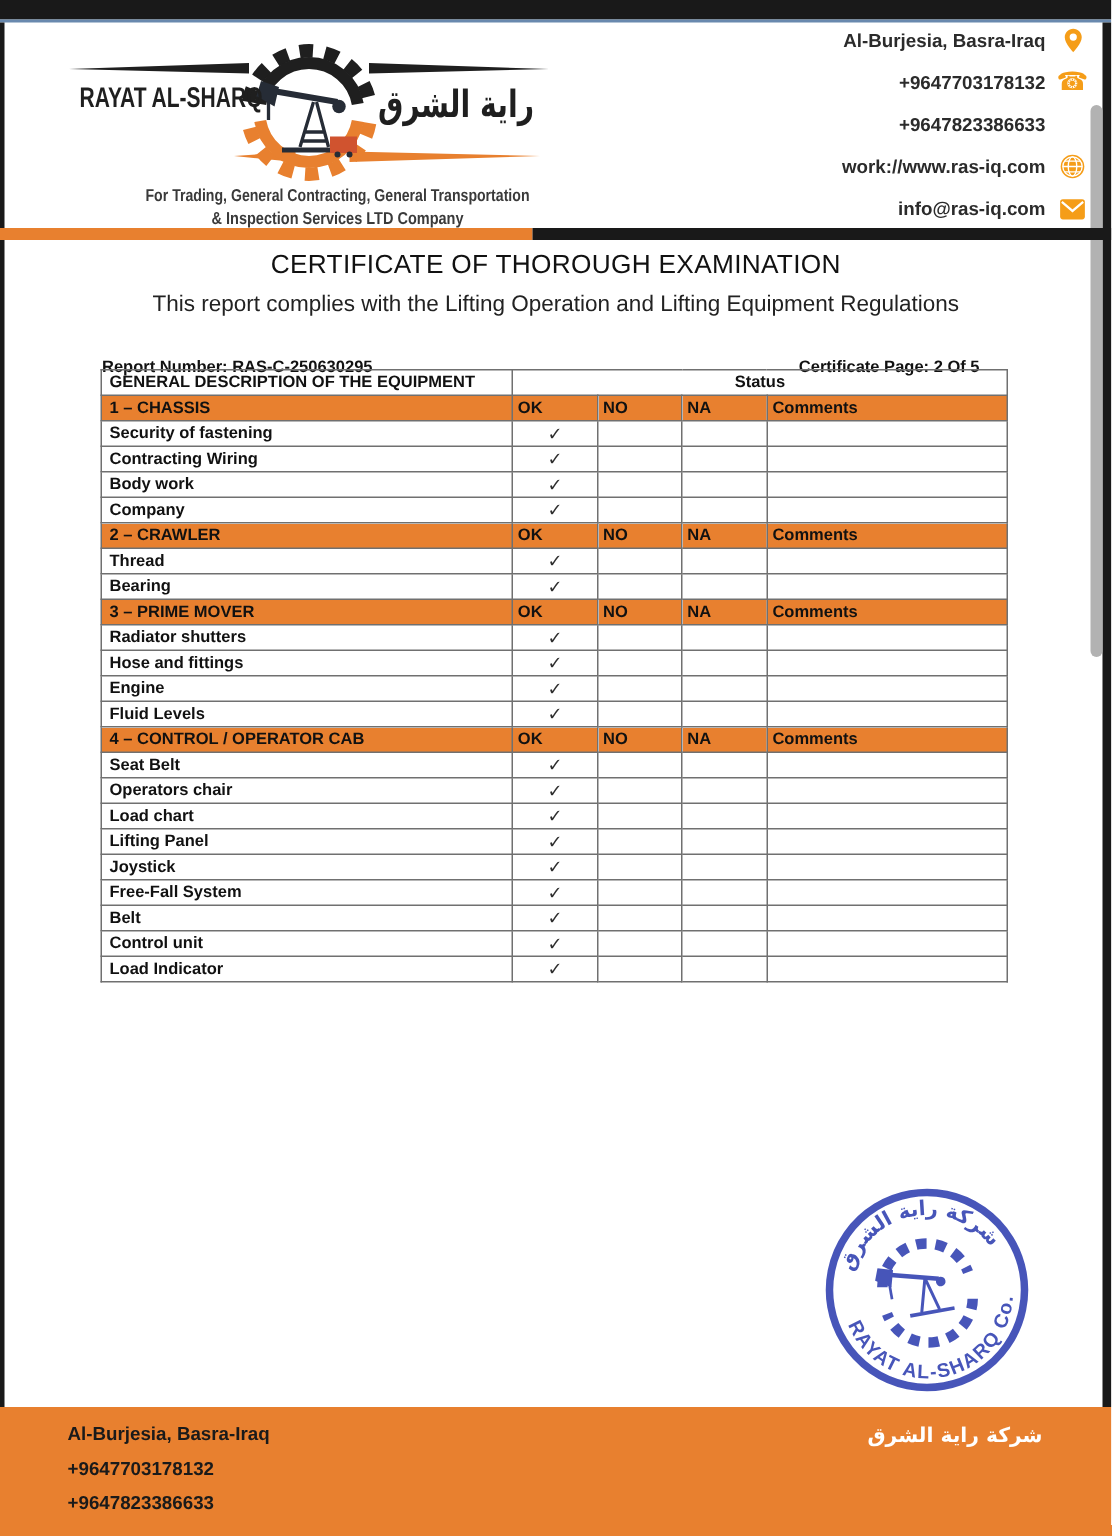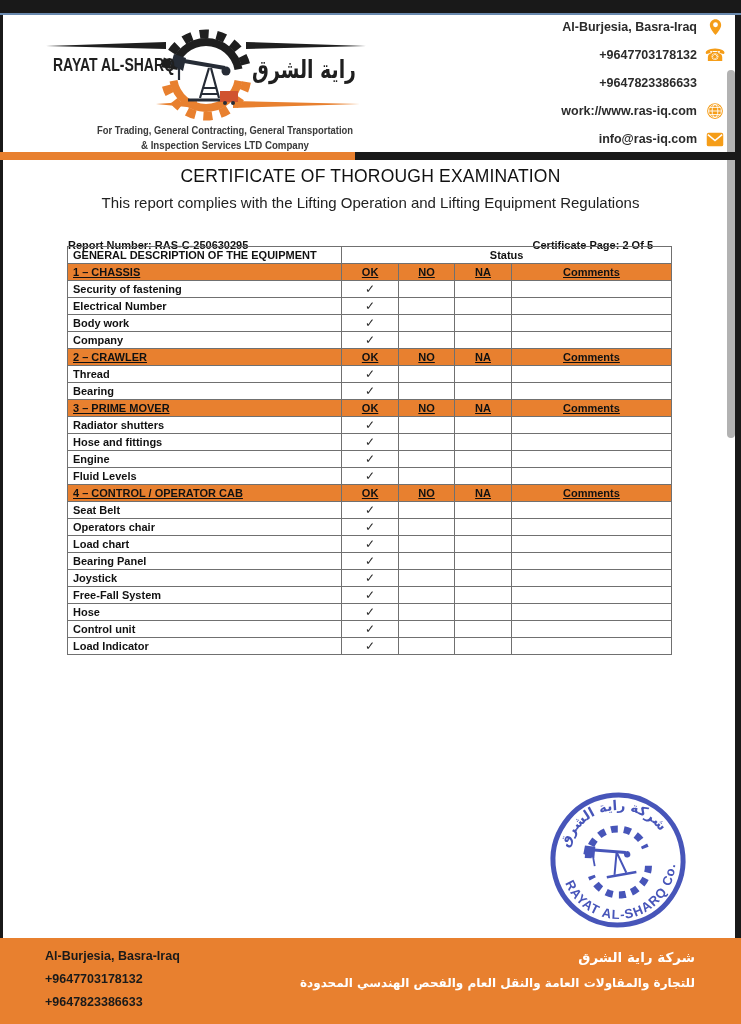--- a/index.html
+++ b/index.html
@@ -35,22 +35,22 @@
         justify-content:space-between;font-size:11px;font-weight:700;color:#111;margin-top:10px;}
   
   .cert-table{position:absolute;left:67px;top:246px;width:605px;border-collapse:collapse;
         font-size:11px;color:#111;table-layout:fixed;border:1px solid #4a4a4a;}
   .cert-table td{border:1px solid #707070;height:15px;padding:0 3px;vertical-align:middle;
         overflow:hidden;white-space:nowrap;}
   .cert-table tr{height:17px;}
   .cert-table .desc{text-align:left;padding-left:5px;font-weight:700;}
   .cert-table .th{font-weight:700;}
   .cert-table .status{text-align:center;}
-  .cert-table .section-row td{background:var(--orange);font-weight:700;text-decoration:underline;}
-  .cert-table .col-h{text-align:center;margin-top:11px;}
+  .cert-table .section-row td{background:var(--orange);font-weight:700;}
+  .cert-table .col-h{text-align:left;margin-top:11px;}
   .cert-table .mark{text-align:center;font-size:12px;color:#2e2e2e;font-weight:400;}
   
   .stamp{position:absolute;left:528px;top:780px;opacity:.92;}
   .stamp .s-stroke{stroke:var(--stamp-blue);fill:none;}
   .stamp text{fill:var(--stamp-blue);font-family:"Liberation Sans",sans-serif;font-weight:bold;}
   .stamp .arabic{font-family:"DejaVu Sans",sans-serif;}
   
   .footer{position:absolute;left:0;top:938px;width:741px;height:86px;background:var(--orange);}
   .f-left{position:absolute;left:45px;top:7px;font-size:12.5px;font-weight:700;color:#1a1a1a;}
   .f-left div{line-height:23px;}
@@ -180,21 +180,21 @@
           <td class="col-h">Comments</td>
         </tr>
         <tr>
           <td class="desc">Security of fastening</td>
           <td class="mark">✓</td>
           <td class="mark"></td>
           <td class="mark"></td>
           <td class="mark"></td>
         </tr>
         <tr>
-          <td class="desc">Electrical Number</td>
+          <td class="desc">Contracting Wiring</td>
           <td class="mark">✓</td>
           <td class="mark"></td>
           <td class="mark"></td>
           <td class="mark"></td>
         </tr>
         <tr>
           <td class="desc">Body work</td>
           <td class="mark">✓</td>
           <td class="mark"></td>
           <td class="mark"></td>
@@ -285,42 +285,42 @@
           <td class="mark"></td>
         </tr>
         <tr>
           <td class="desc">Load chart</td>
           <td class="mark">✓</td>
           <td class="mark"></td>
           <td class="mark"></td>
           <td class="mark"></td>
         </tr>
         <tr>
-          <td class="desc">Bearing Panel</td>
+          <td class="desc">Lifting Panel</td>
           <td class="mark">✓</td>
           <td class="mark"></td>
           <td class="mark"></td>
           <td class="mark"></td>
         </tr>
         <tr>
           <td class="desc">Joystick</td>
           <td class="mark">✓</td>
           <td class="mark"></td>
           <td class="mark"></td>
           <td class="mark"></td>
         </tr>
         <tr>
           <td class="desc">Free-Fall System</td>
           <td class="mark">✓</td>
           <td class="mark"></td>
           <td class="mark"></td>
           <td class="mark"></td>
         </tr>
         <tr>
-          <td class="desc">Hose</td>
+          <td class="desc">Belt</td>
           <td class="mark">✓</td>
           <td class="mark"></td>
           <td class="mark"></td>
           <td class="mark"></td>
         </tr>
         <tr>
           <td class="desc">Control unit</td>
           <td class="mark">✓</td>
           <td class="mark"></td>
           <td class="mark"></td>
@@ -363,17 +363,16 @@
   </svg>
 
   <div class="footer">
     <div class="f-left">
       <div>Al-Burjesia, Basra-Iraq</div>
       <div>+9647703178132</div>
       <div>+9647823386633</div>
     </div>
     <div class="f-right">
       <div class="l1">شركة راية الشرق</div>
-      <div class="l2">للتجارة والمقاولات العامة والنقل العام والفحص الهندسي المحدودة</div>
     </div>
   </div>
 
 </div>
 
 </body></html>

